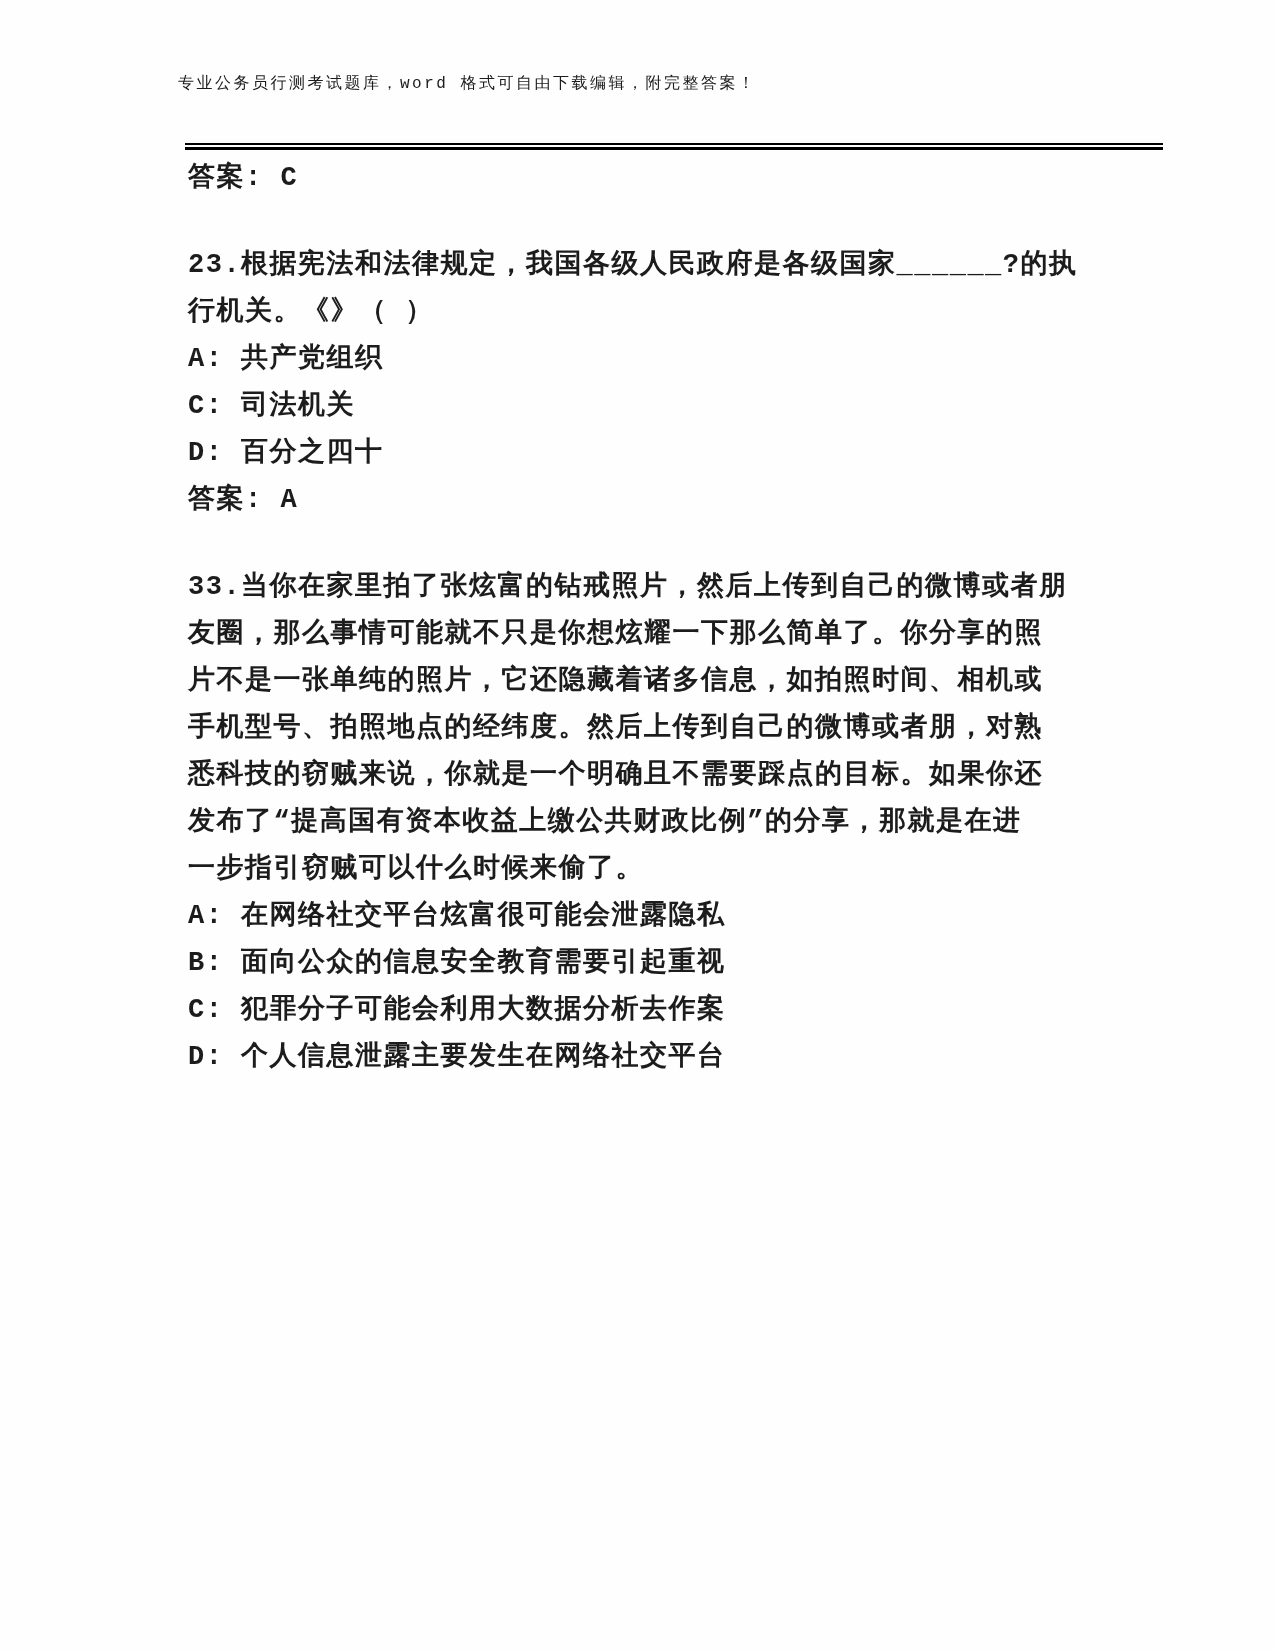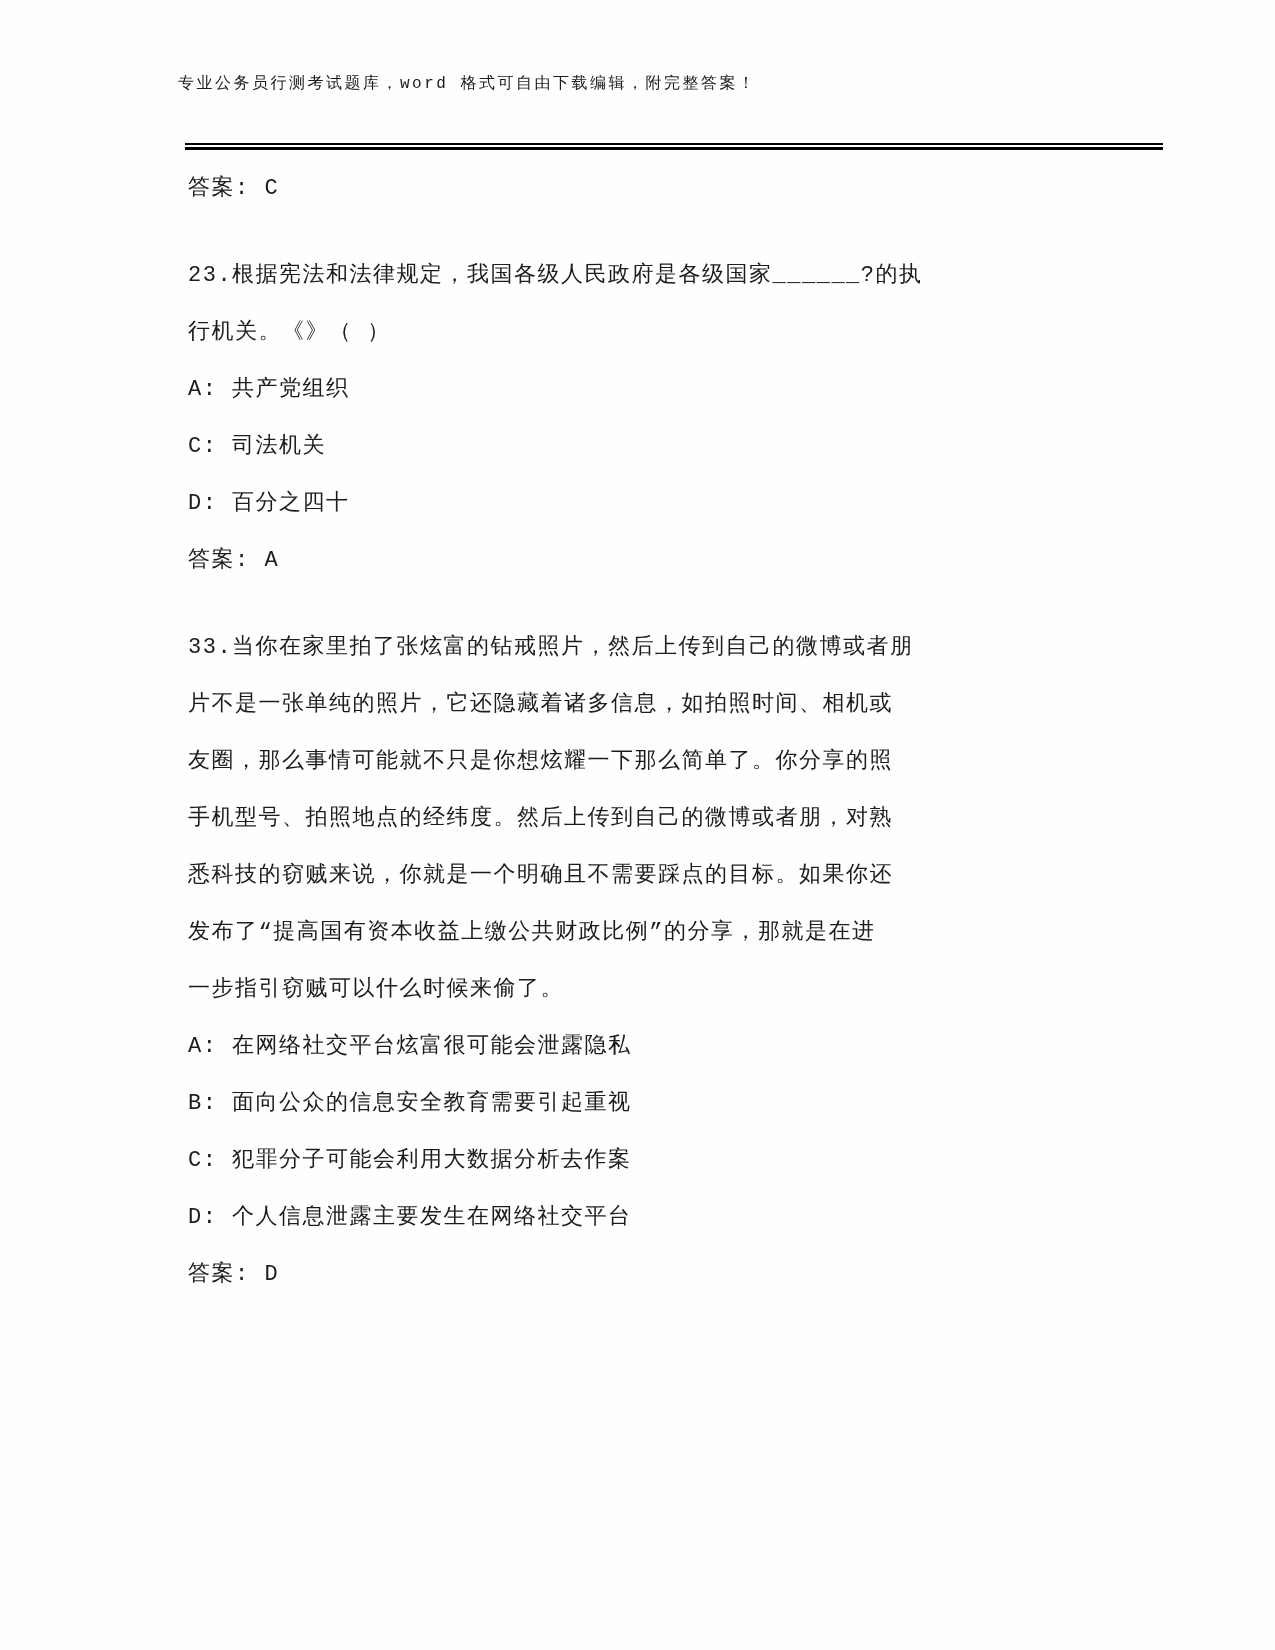--- a/index.html
+++ b/index.html
@@ -36,26 +36,25 @@
   .rule-thin  { height: 2px; background: #000; margin-bottom: 2px; }
   .rule-thick { height: 3px; background: #000; }
   .content {
     position: absolute;
     left: 188px;
     top: 155px;
     width: 990px;
   }
   .block { margin-bottom: 40px; }
   .text-line {
-    font-size: 22px;
+    font-size: 27px;
     line-height: 47px;
     letter-spacing: 1.5px;
     white-space: pre;
-    font-weight: normal;
-    margin-top: 10px;
+    font-weight: bold;
   }
 </style>
 </head>
 <body>
 
 <div class="page">
 
   <div class="header-text">专业公务员行测考试题库，word 格式可自由下载编辑，附完整答案！</div>
 
   <div class="header-rule">
@@ -70,27 +69,26 @@
     <div class="block">
         <div class="text-line">23.根据宪法和法律规定，我国各级人民政府是各级国家______?的执</div>
         <div class="text-line">行机关。《》（ ）</div>
         <div class="text-line">A: 共产党组织</div>
         <div class="text-line">C: 司法机关</div>
         <div class="text-line">D: 百分之四十</div>
         <div class="text-line">答案: A</div>
       </div>
     <div class="block">
         <div class="text-line">33.当你在家里拍了张炫富的钻戒照片，然后上传到自己的微博或者朋</div>
+        <div class="text-line">友圈，那么事情可能就不只是你想炫耀一下那么简单了。你分享的照</div>
         <div class="text-line">片不是一张单纯的照片，它还隐藏着诸多信息，如拍照时间、相机或</div>
-        <div class="text-line">友圈，那么事情可能就不只是你想炫耀一下那么简单了。你分享的照</div>
         <div class="text-line">手机型号、拍照地点的经纬度。然后上传到自己的微博或者朋，对熟</div>
         <div class="text-line">悉科技的窃贼来说，你就是一个明确且不需要踩点的目标。如果你还</div>
         <div class="text-line">发布了“提高国有资本收益上缴公共财政比例”的分享，那就是在进</div>
         <div class="text-line">一步指引窃贼可以什么时候来偷了。</div>
         <div class="text-line">A: 在网络社交平台炫富很可能会泄露隐私</div>
         <div class="text-line">B: 面向公众的信息安全教育需要引起重视</div>
         <div class="text-line">C: 犯罪分子可能会利用大数据分析去作案</div>
         <div class="text-line">D: 个人信息泄露主要发生在网络社交平台</div>
-        <div class="text-line">答案: D</div>
       </div>
   </div>
 
 </div>
 
 </body></html>

